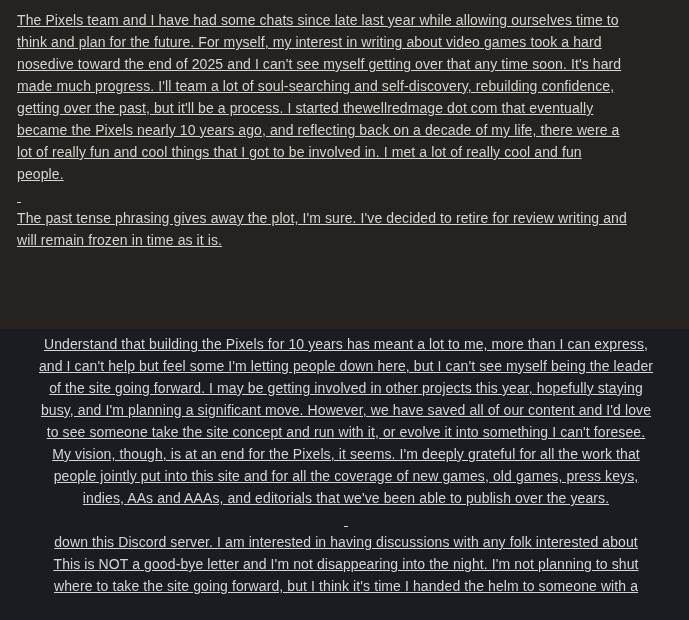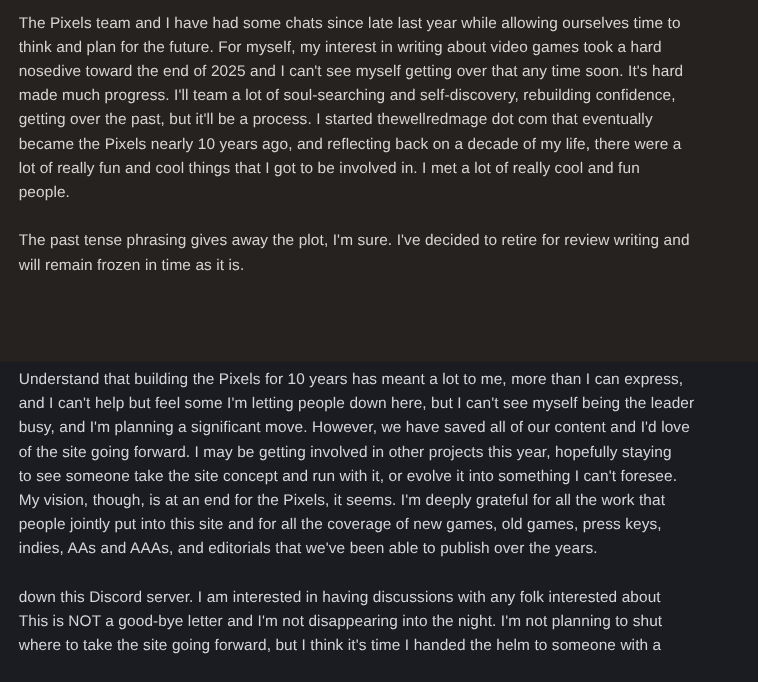--- a/index.html
+++ b/index.html
@@ -22,26 +22,28 @@
     height: 329px;
     padding: 9px 14px 0 17px;
     background: var(--top-bg, #262220);
     color: var(--top-text, #d6d4d0);
   }
   .message-bottom {
     height: 291px;
     padding: 4px 14px 0 17px;
     background: var(--bottom-bg, #1b1c21);
     color: var(--bottom-text, #d3d5d8);
+    text-align: center;
   }
   .line {
     line-height: 22px;
     min-height: 22px;
     white-space: nowrap;
     letter-spacing: 0.1px;
+    text-decoration: underline;
   }
 </style>
 </head>
 <body>
 
 <div class="message-block message-top">
     <div class="line">The Pixels team and I have had some chats since late last year while allowing ourselves time to</div>
     <div class="line">think and plan for the future. For myself, my interest in writing about video games took a hard</div>
     <div class="line">nosedive toward the end of 2025 and I can't see myself getting over that any time soon. It's hard</div>
     <div class="line">made much progress. I'll team a lot of soul-searching and self-discovery, rebuilding confidence,</div>
@@ -50,22 +52,22 @@
     <div class="line">lot of really fun and cool things that I got to be involved in. I met a lot of really cool and fun</div>
     <div class="line">people.</div>
     <div class="line">&nbsp;</div>
     <div class="line">The past tense phrasing gives away the plot, I'm sure. I've decided to retire for review writing and</div>
     <div class="line">will remain frozen in time as it is.</div>
   </div>
 
 <div class="message-block message-bottom">
     <div class="line">Understand that building the Pixels for 10 years has meant a lot to me, more than I can express,</div>
     <div class="line">and I can't help but feel some I'm letting people down here, but I can't see myself being the leader</div>
+    <div class="line">of the site going forward. I may be getting involved in other projects this year, hopefully staying</div>
     <div class="line">busy, and I'm planning a significant move. However, we have saved all of our content and I'd love</div>
-    <div class="line">of the site going forward. I may be getting involved in other projects this year, hopefully staying</div>
     <div class="line">to see someone take the site concept and run with it, or evolve it into something I can't foresee.</div>
     <div class="line">My vision, though, is at an end for the Pixels, it seems. I'm deeply grateful for all the work that</div>
     <div class="line">people jointly put into this site and for all the coverage of new games, old games, press keys,</div>
     <div class="line">indies, AAs and AAAs, and editorials that we've been able to publish over the years.</div>
     <div class="line">&nbsp;</div>
     <div class="line">down this Discord server. I am interested in having discussions with any folk interested about</div>
     <div class="line">This is NOT a good-bye letter and I'm not disappearing into the night. I'm not planning to shut</div>
     <div class="line">where to take the site going forward, but I think it's time I handed the helm to someone with a</div>
   </div>
 

